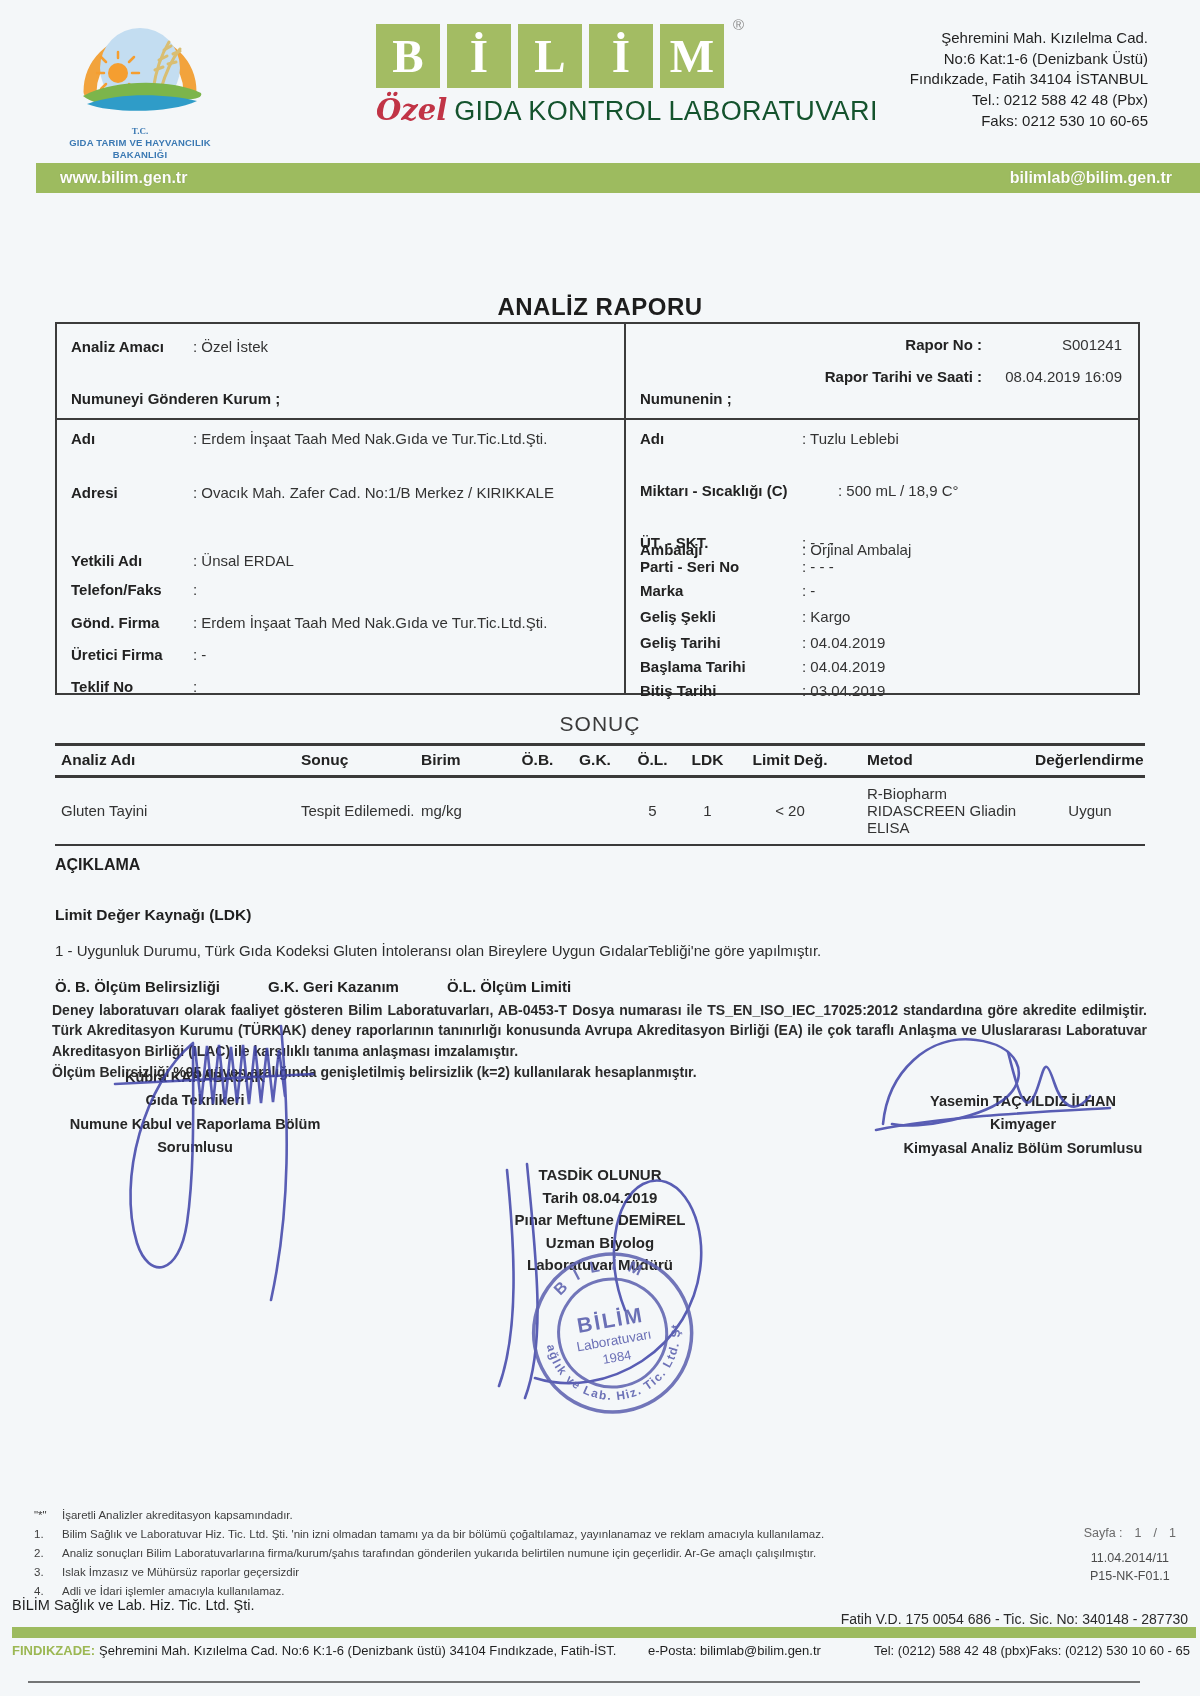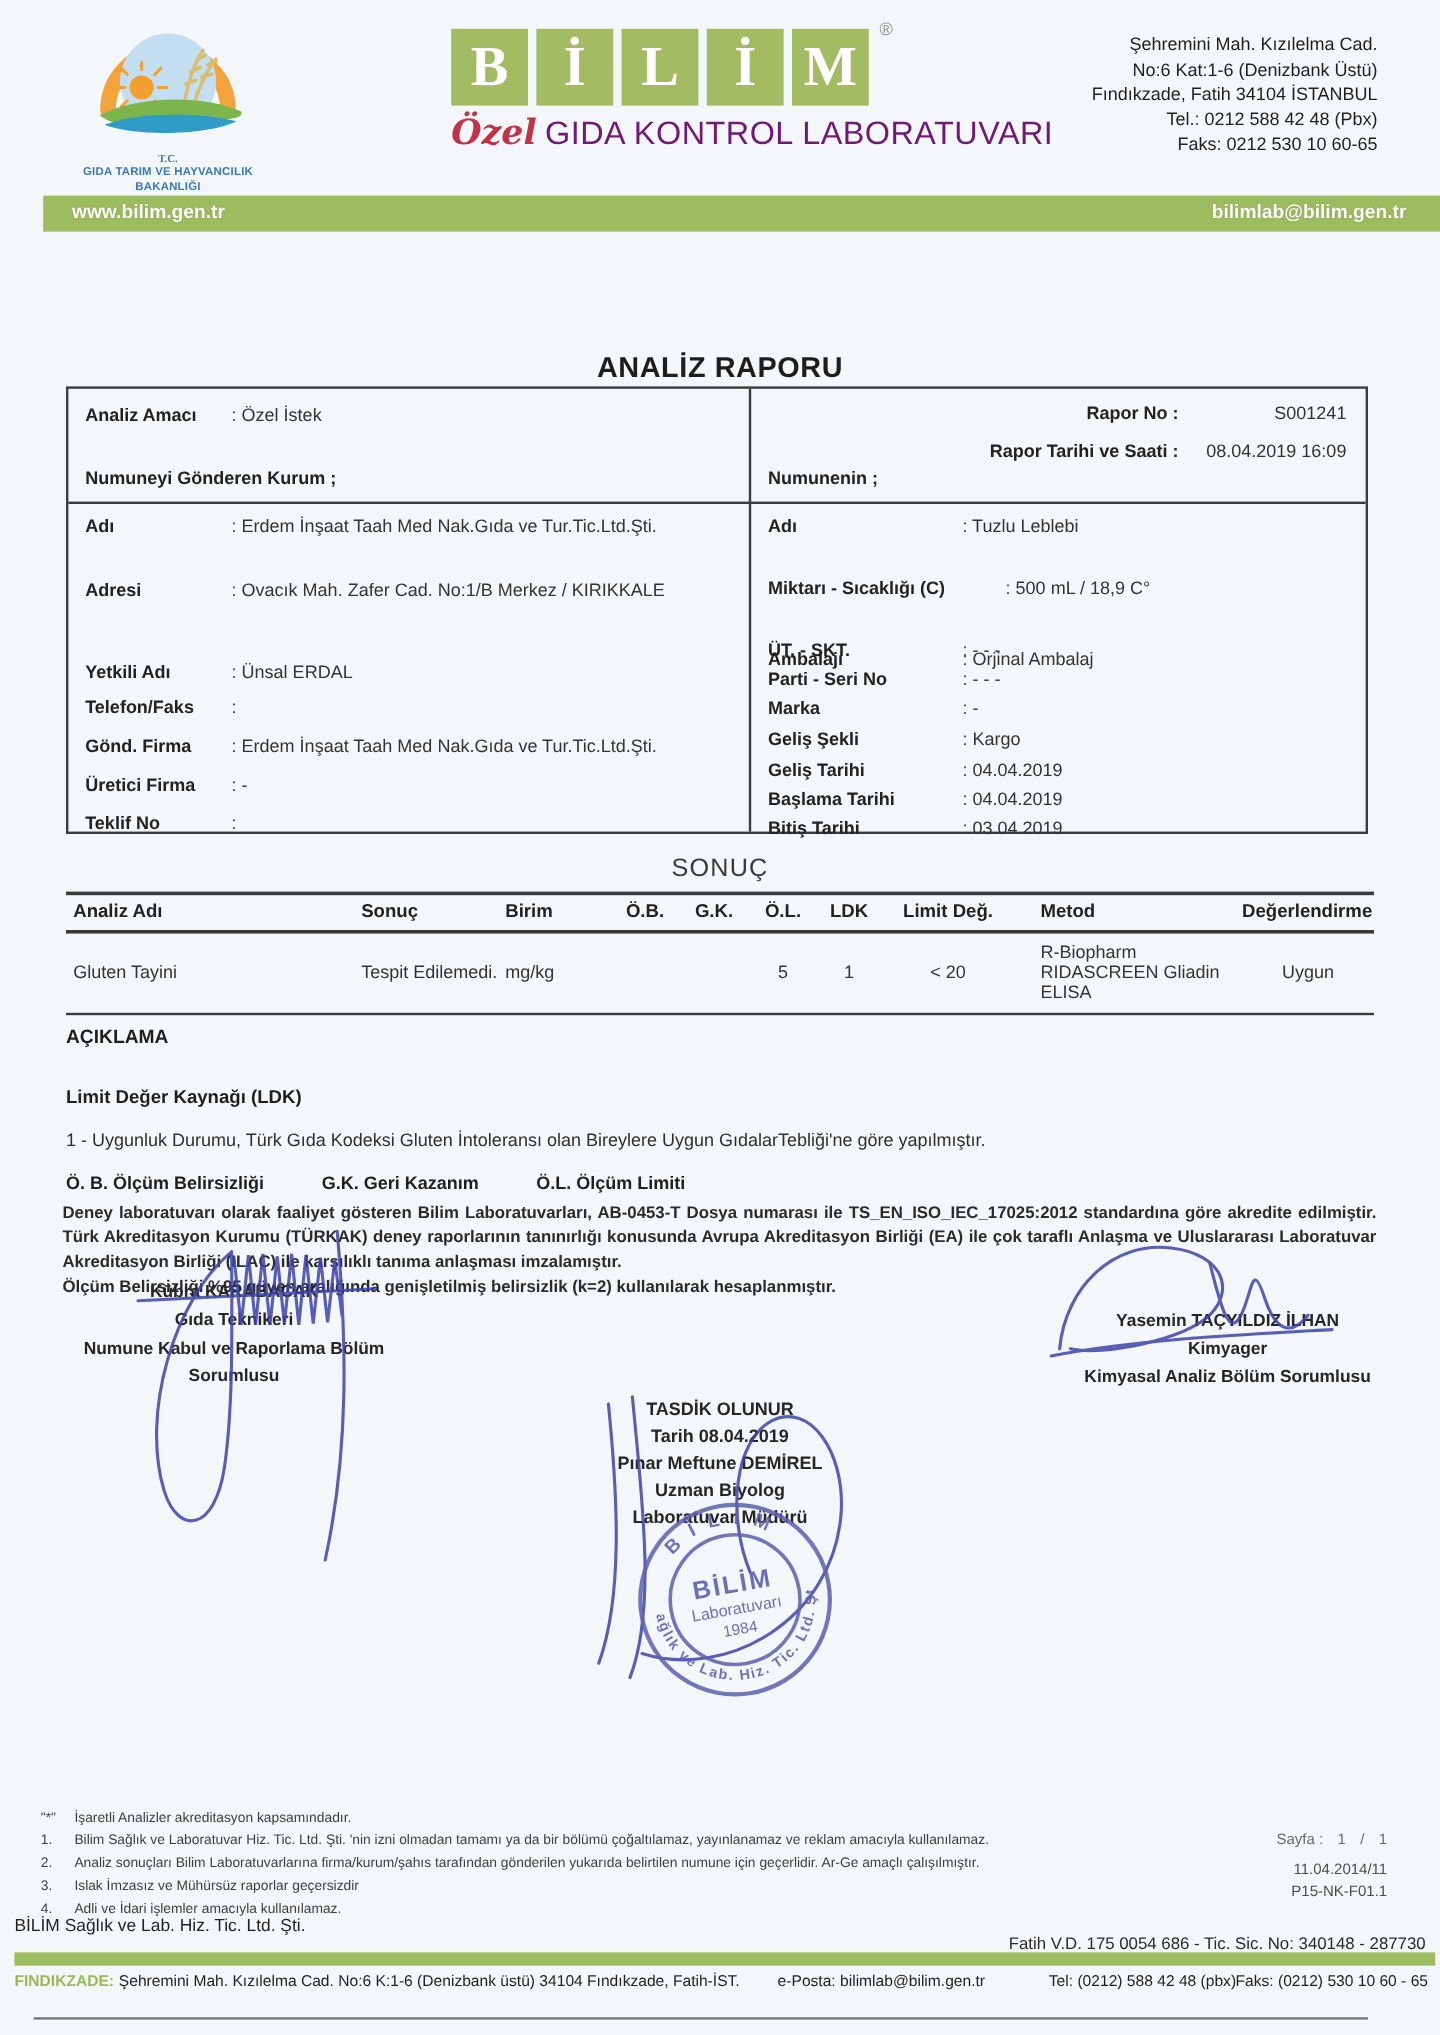--- a/index.html
+++ b/index.html
@@ -12,21 +12,21 @@
   .emblem-text .l1 { font-size:9px;font-family:Liberation Serif, serif; }
   .emblem-text .l2, .emblem-text .l3 { font-size:9.5px; letter-spacing:.2px; }
 
   .bilim-logo { position:absolute; left:376px; top:24px; width:352px; }
   .tiles { position:relative; display:flex; gap:7px; }
   .tile { width:64px; height:64px; background:#a3bc63; display:flex; align-items:center; justify-content:center; }
   .tile span { font-family:"Liberation Serif", serif; font-weight:bold; font-size:47px; color:#fff; line-height:1; }
   .reg { position:absolute; right:-16px; top:-8px; color:#8b8b8b; font-size:15px; }
   .logo-sub { margin-top:5px; text-align:center; white-space:nowrap; }
   .ozel { font-family:"DejaVu Serif", serif; font-style:italic; font-weight:bold; font-size:29px; color:#c13446; margin-right:7px; }
-  .subtitle { font-size:27px; color:#701a75; letter-spacing:.4px; }
+  .subtitle { font-size:27px; color:#14532d; letter-spacing:.4px; }
 
   .header-address { position:absolute; right:52px; top:28px; text-align:right; font-size:15px; line-height:1.38; color:#1f1f1f; }
 
   .green-bar { position:absolute; left:36px; right:0; top:163px; height:30px; background:#9dbb5f; display:flex; align-items:center; justify-content:space-between; padding:0 28px 0 24px; }
   .green-bar span { color:#fdfdfb; font-weight:bold; font-size:16px; text-shadow:0 0 1px rgba(90,110,40,.55); }
 
   
   .report-title { position:absolute; left:0; top:293px; width:100%; text-align:center; font-size:24px; font-weight:bold; color:#1d1d1d; letter-spacing:.5px; }
 
   .info-box { position:absolute; left:55px; top:322px; width:1085px; height:373px; border:2px solid #3c3c3c; font-size:15px; }
@@ -70,21 +70,21 @@
   .sig-left-block { left:45px; top:1066px; width:300px; }
   .sig-right-block { left:873px; top:1090px; width:300px; }
   .sig-center-block { left:440px; top:1164px; width:320px; font-size:15px; line-height:1.5; }
   .sig-svg { position:absolute; pointer-events:none; }
   .stamp-wrap { position:absolute; left:528px; top:1248px; transform:rotate(-10deg); }
 
   
   .footnotes { position:absolute; left:34px; top:1506px; font-size:11.5px; color:#3e3e3e; line-height:1.66; width:900px; }
   .fn-row { display:flex; }
   .fn-num { flex:0 0 28px; }
-  .page-info { position:absolute; right:44px; top:1524px; text-align:right; font-size:12.5px; color:#6a6a6a; line-height:1.45; }
+  .page-info { position:absolute; right:24px; top:1524px; text-align:center; font-size:12.5px; color:#6a6a6a; line-height:1.45; }
   .page-info .pi-line1 span { margin-left:12px; }
   .page-info .pi-dark { color:#4c4c4c; margin-top:7px; }
 
   .company-line { position:absolute; left:12px; top:1597px; font-size:14.5px; color:#1f1f1f; }
   .tax-line { position:absolute; right:12px; top:1611px; font-size:14px; color:#2a2a2a; }
   .footer-bar { position:absolute; left:12px; right:4px; top:1627px; height:11px; background:#9dbb5f; }
   .footer-row { position:absolute; left:12px; right:6px; top:1643px; font-size:13px; color:#1f1f1f; }
   .branch-label { color:#9cb854; font-weight:bold; margin-right:4px; }
   .f-email { position:absolute; left:636px; top:0; }
   .f-tel { position:absolute; left:862px; top:0; }

